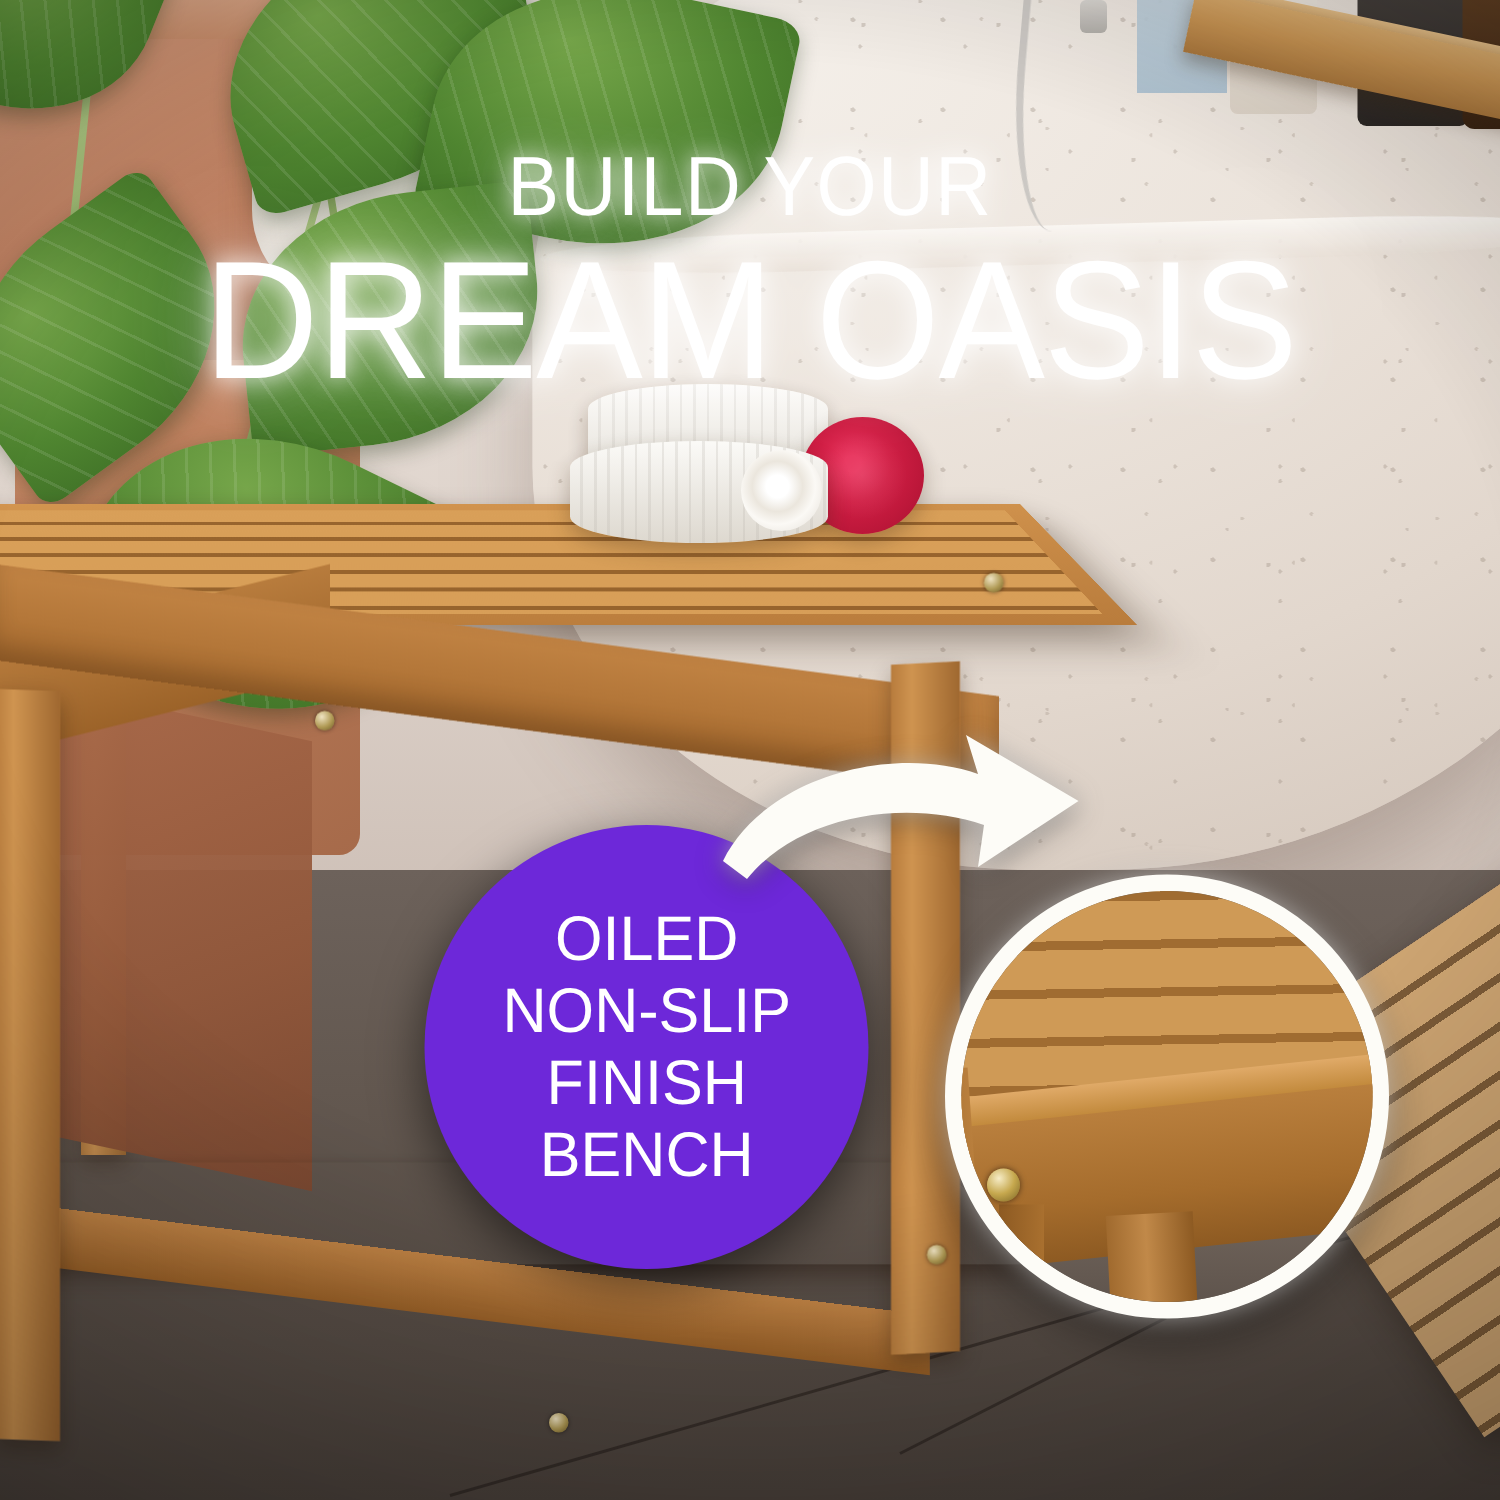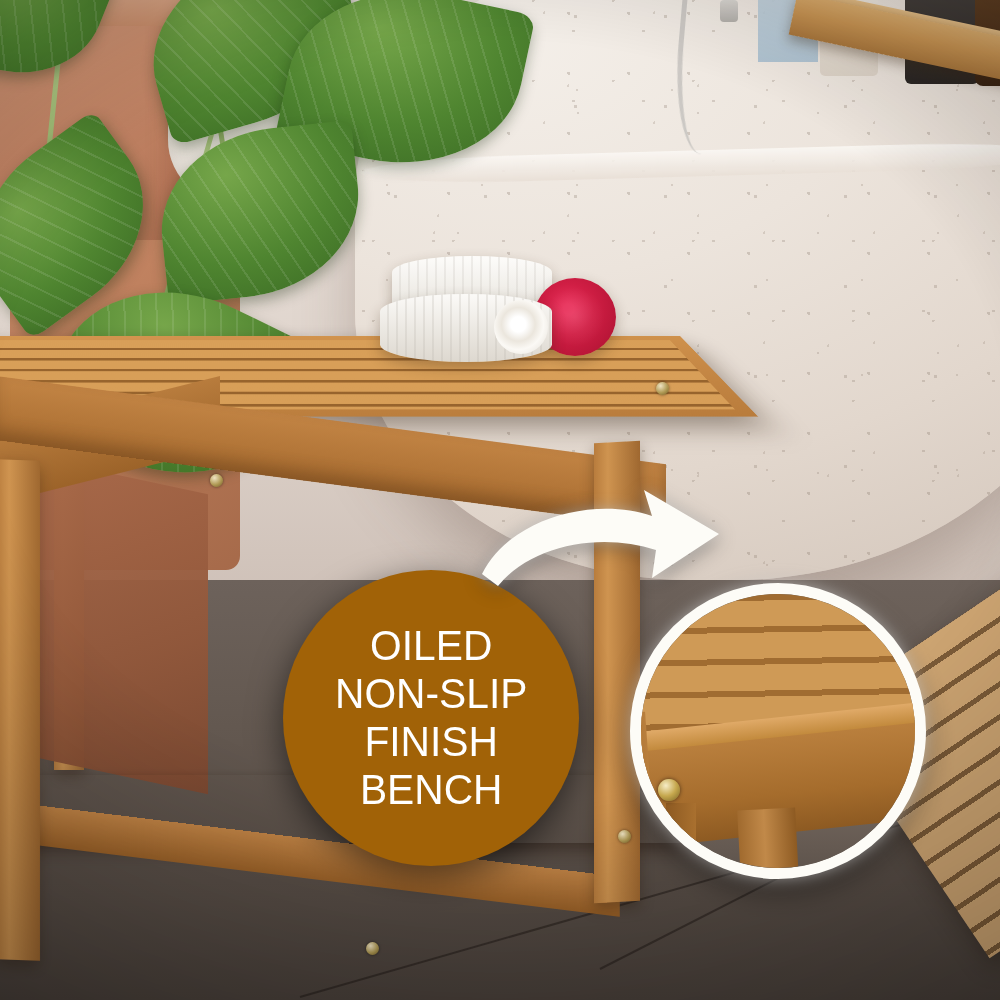--- a/index.html
+++ b/index.html
@@ -315,24 +315,24 @@
     line-height:.92;
     text-shadow:
       0 0 16px rgba(255,255,255,.9),
       0 0 36px rgba(255,255,255,.6),
       0 0 66px rgba(255,255,255,.4);
     transform:scaleX(.95);
   }
 
   
   .badge {
-    position:absolute; left:283px; top:570px;
+    position:absolute; left:283px; top:550px;
     width:296px; height:296px;
     border-radius:50%;
-    background:#a16207;
+    background:#6d28d9;
     z-index:40;
     display:flex; align-items:center; justify-content:center;
     box-shadow:0 10px 34px rgba(0,0,0,.55);
   }
   .badge-text {
     text-align:center;
     color:#fff;
     font-size:42px;
     line-height:48px;
     letter-spacing:0px;
@@ -470,20 +470,24 @@
     </div>
 
     <div class="towel towel-white-back"></div>
     <div class="towel towel-red"></div>
     <div class="towel towel-white-front"></div>
     <div class="towel-swirl"></div>
 
     <div class="vignette"></div>
   </div>
 
+  <div class="headline">
+    <div class="head-small">BUILD YOUR</div>
+    <div class="head-big">DREAM OASIS</div>
+  </div>
 
   <svg class="arrow" viewBox="0 0 260 120">
     <path d="M6,92 C34,36 118,14 176,34 L168,8 L243,52 L176,96 L180,68 C126,50 56,62 22,104 Z" fill="#fdfcf7"></path>
   </svg>
 
   <div class="badge">
     <div class="badge-text">
       <span>OILED</span>
       <span>NON-SLIP</span>
       <span>FINISH</span>

